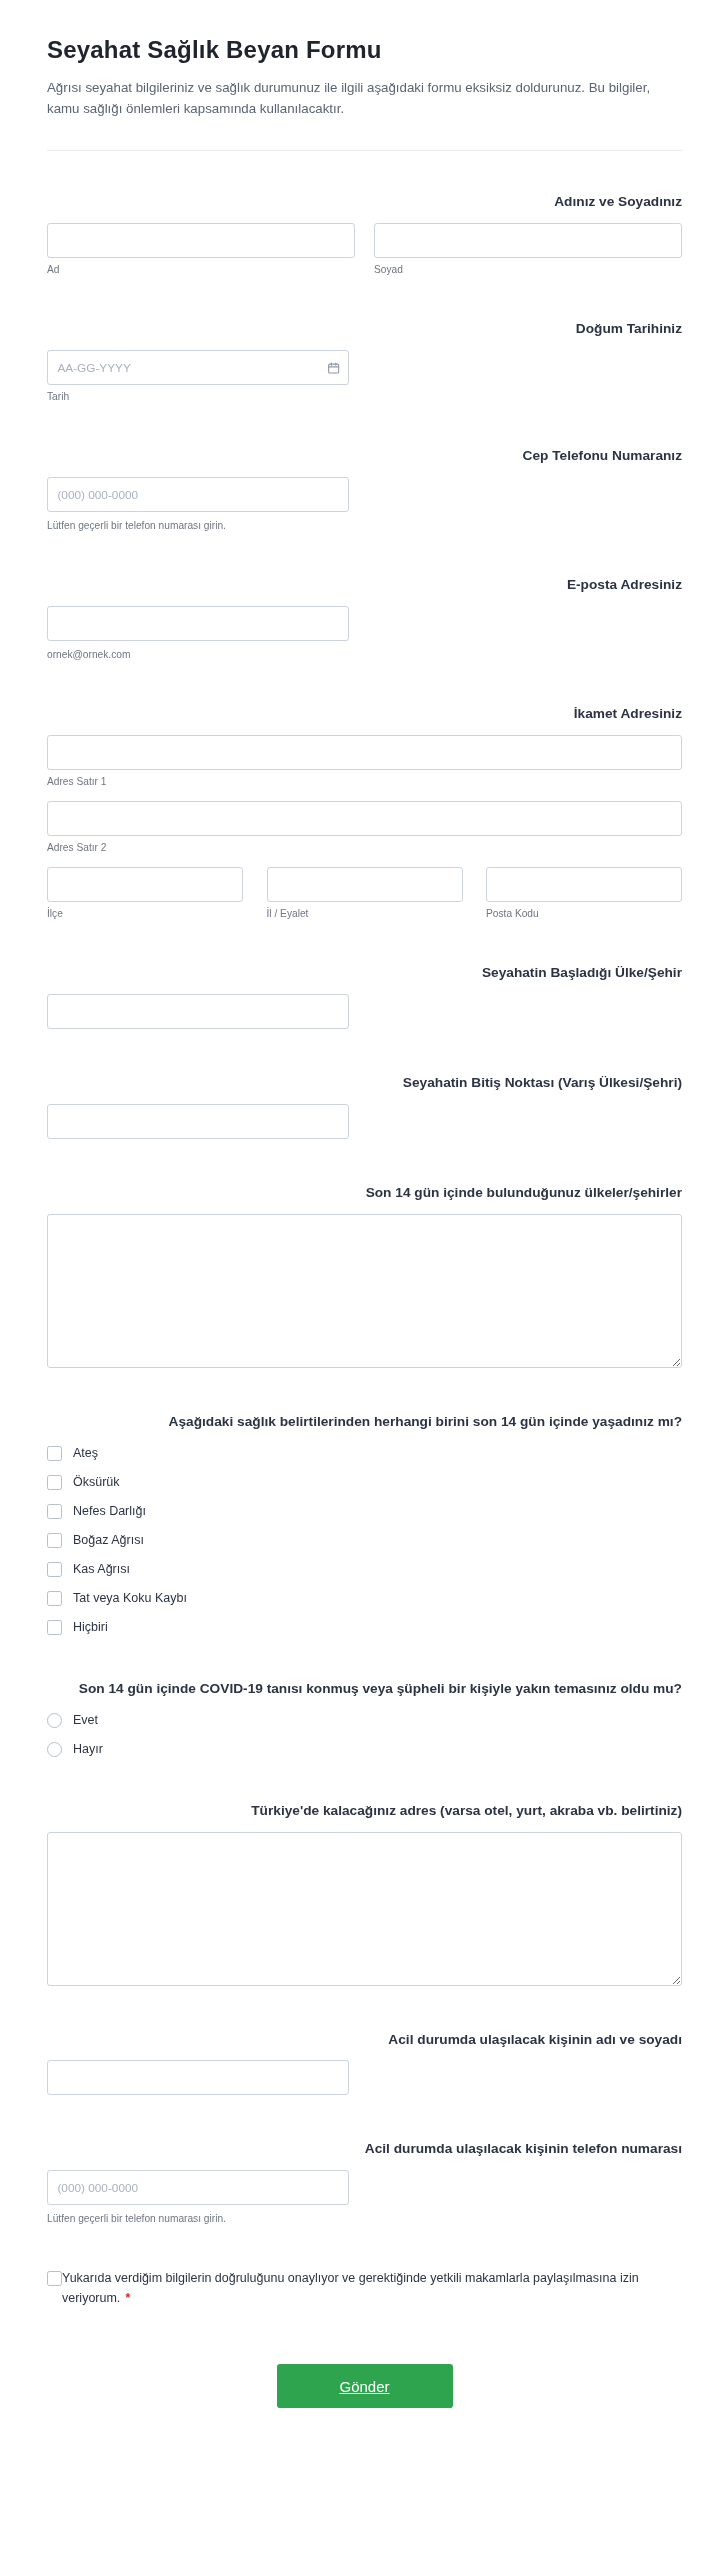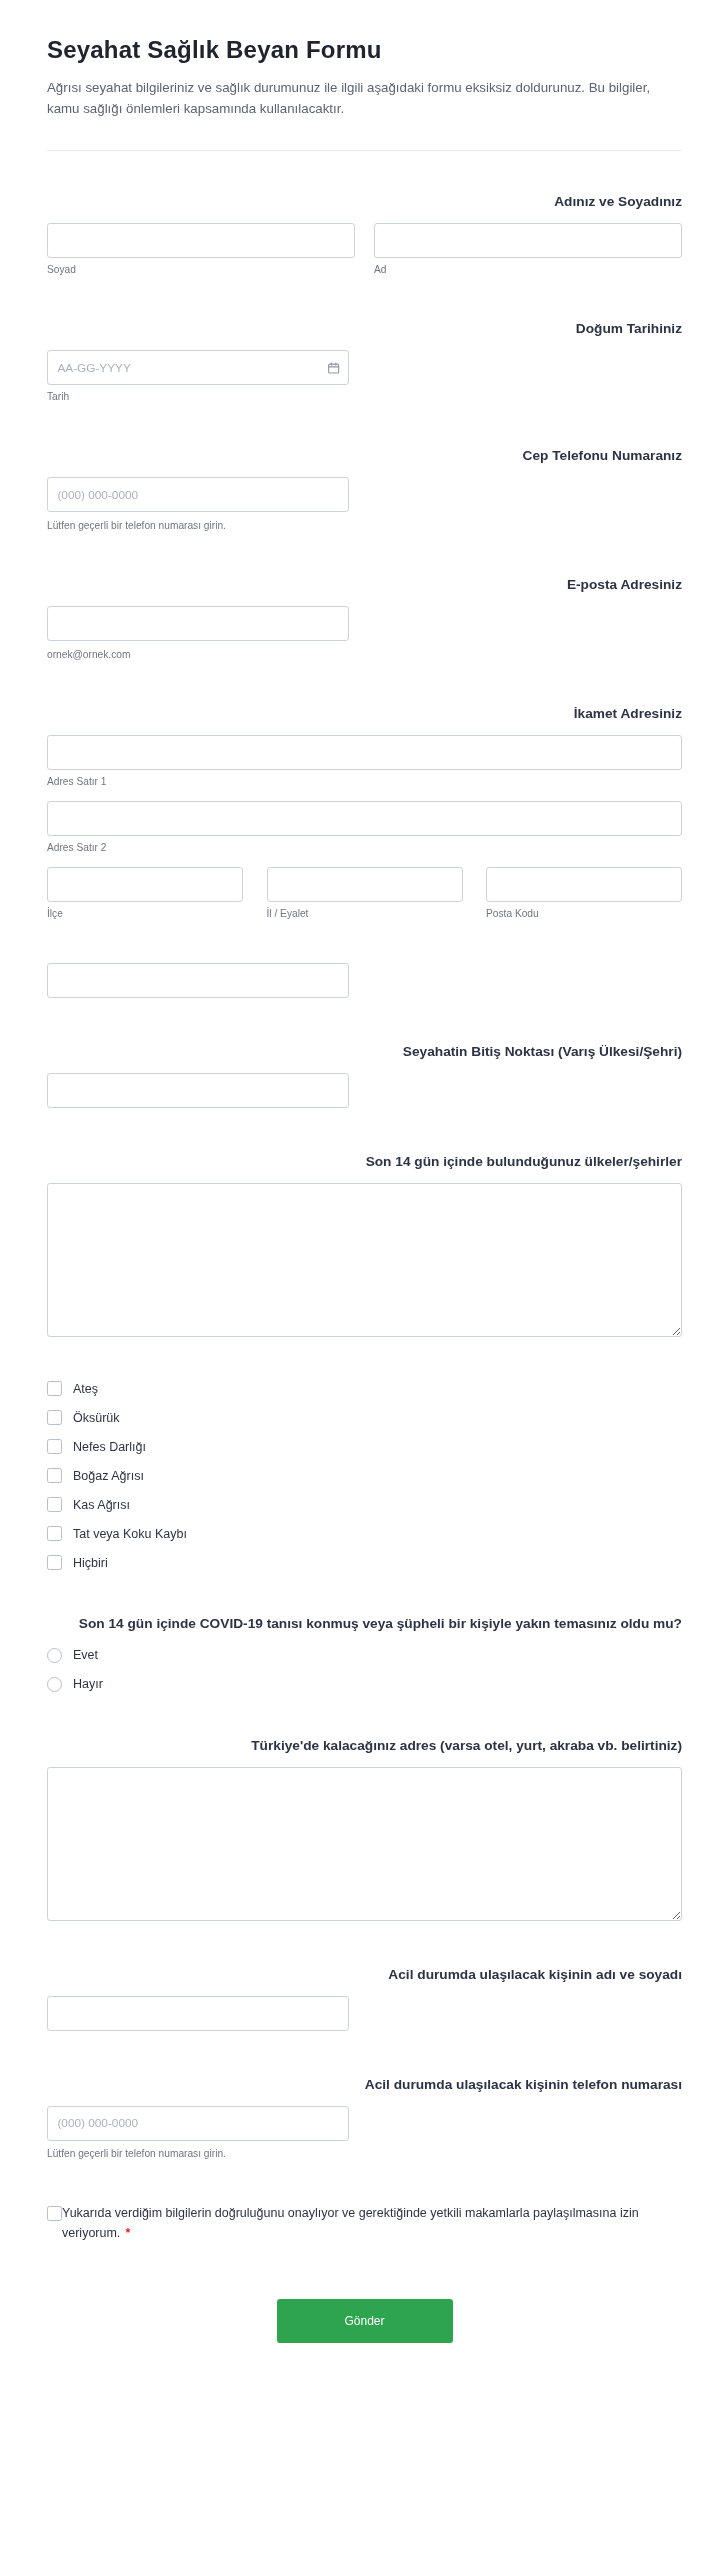--- a/index.html
+++ b/index.html
@@ -137,51 +137,52 @@
   .consent-text { font-size: 12.5px; line-height: 1.6; color: #2c3345; }
   .consent-field input.cb { margin-top: 3.1px; }
   .required-mark { color: var(--required-red, #dc2626); font-weight: 700; margin-left: 1.6px; }
 
   .submit-row { display: flex; justify-content: center; margin-top: 56px; }
   .submit-btn {
     width: 176px;
     height: 44px;
     background: var(--accent-green, #2ea44f);
     color: #ffffff;
-    font-size: 12px;
+    font-size: 15px;
     font-weight: 500;
     font-family: inherit;
     border: none;
     border-radius: 3.1px;
     cursor: pointer;
+    text-decoration: underline;
   }
 </style>
 </head>
 <body>
 
 <div class="page">
   <div class="content">
 
     <header>
       <h1 class="form-title">Seyahat Sağlık Beyan Formu</h1>
       <p class="form-subtitle">Ağrısı seyahat bilgileriniz ve sağlık durumunuz ile ilgili aşağıdaki formu eksiksiz doldurunuz. Bu bilgiler, kamu sağlığı önlemleri kapsamında kullanılacaktır.</p>
     </header>
 
     <div class="header-divider"></div>
 
     <section class="field">
       <label class="field-label">Adınız ve Soyadınız</label>
       <div class="row-2col">
         <div class="col">
           <input type="text" class="input" style="">
+          <div class="sublabel">Ad</div>
+        </div>
+        <div class="col">
+          <input type="text" class="input" style="">
           <div class="sublabel">Soyad</div>
-        </div>
-        <div class="col">
-          <input type="text" class="input" style="">
-          <div class="sublabel">Ad</div>
         </div>
       </div>
     </section>
 
     <section class="field">
       <label class="field-label">Doğum Tarihiniz</label>
       <div class="date-wrap">
         <input type="text" class="input" placeholder="AA-GG-YYYY" style="">
         <span class="cal-icon">
           <svg width="13.3" height="13.3" viewBox="0 0 24 24" fill="none" stroke="currentColor" stroke-width="2" stroke-linecap="round">
@@ -230,34 +231,36 @@
           <div class="sublabel">İl / Eyalet</div>
         </div>
         <div class="city-col">
           <input type="text" class="input" style="">
           <div class="sublabel">Posta Kodu</div>
         </div>
       </div>
     </section>
 
     <section class="field">
+      <label class="field-label">Seyahatin Başladığı Ülke/Şehir</label>
       <input type="text" class="input" style="">
     </section>
 
     <section class="field">
       <label class="field-label">Seyahatin Bitiş Noktası (Varış Ülkesi/Şehri)</label>
       <input type="text" class="input" style="">
     </section>
 
     <section class="field">
       <label class="field-label">Son 14 gün içinde bulunduğunuz ülkeler/şehirler</label>
       <textarea class="textarea" style=""></textarea>
     </section>
 
     <section class="field">
+      <label class="field-label">Aşağıdaki sağlık belirtilerinden herhangi birini son 14 gün içinde yaşadınız mı?</label>
       <div class="options">
         <label class="option">
           <input type="checkbox" class="cb" style="">
           <span>Ateş</span>
         </label>
         <label class="option">
           <input type="checkbox" class="cb" style="">
           <span>Öksürük</span>
         </label>
         <label class="option">

